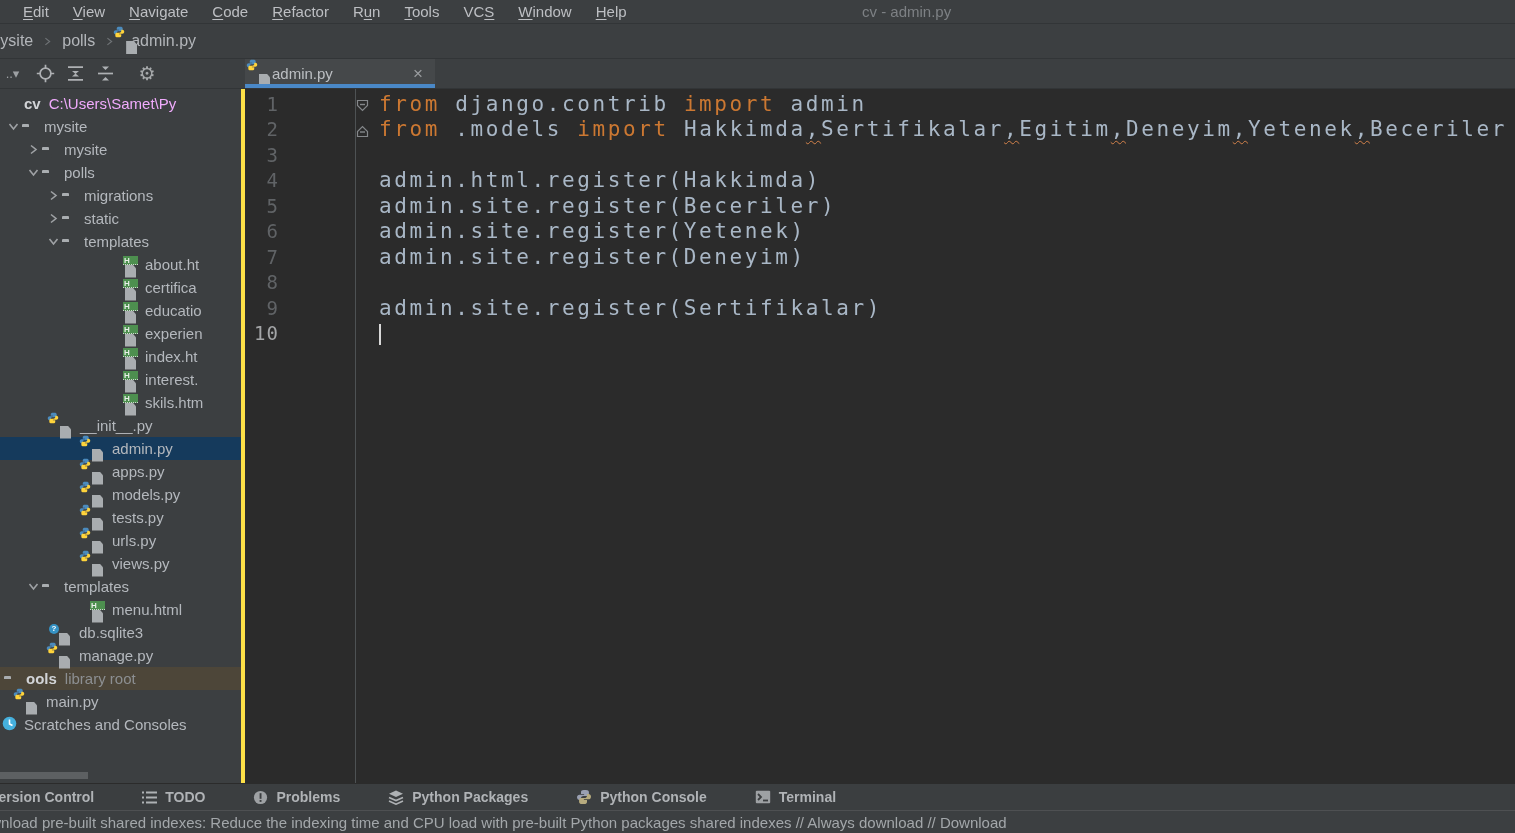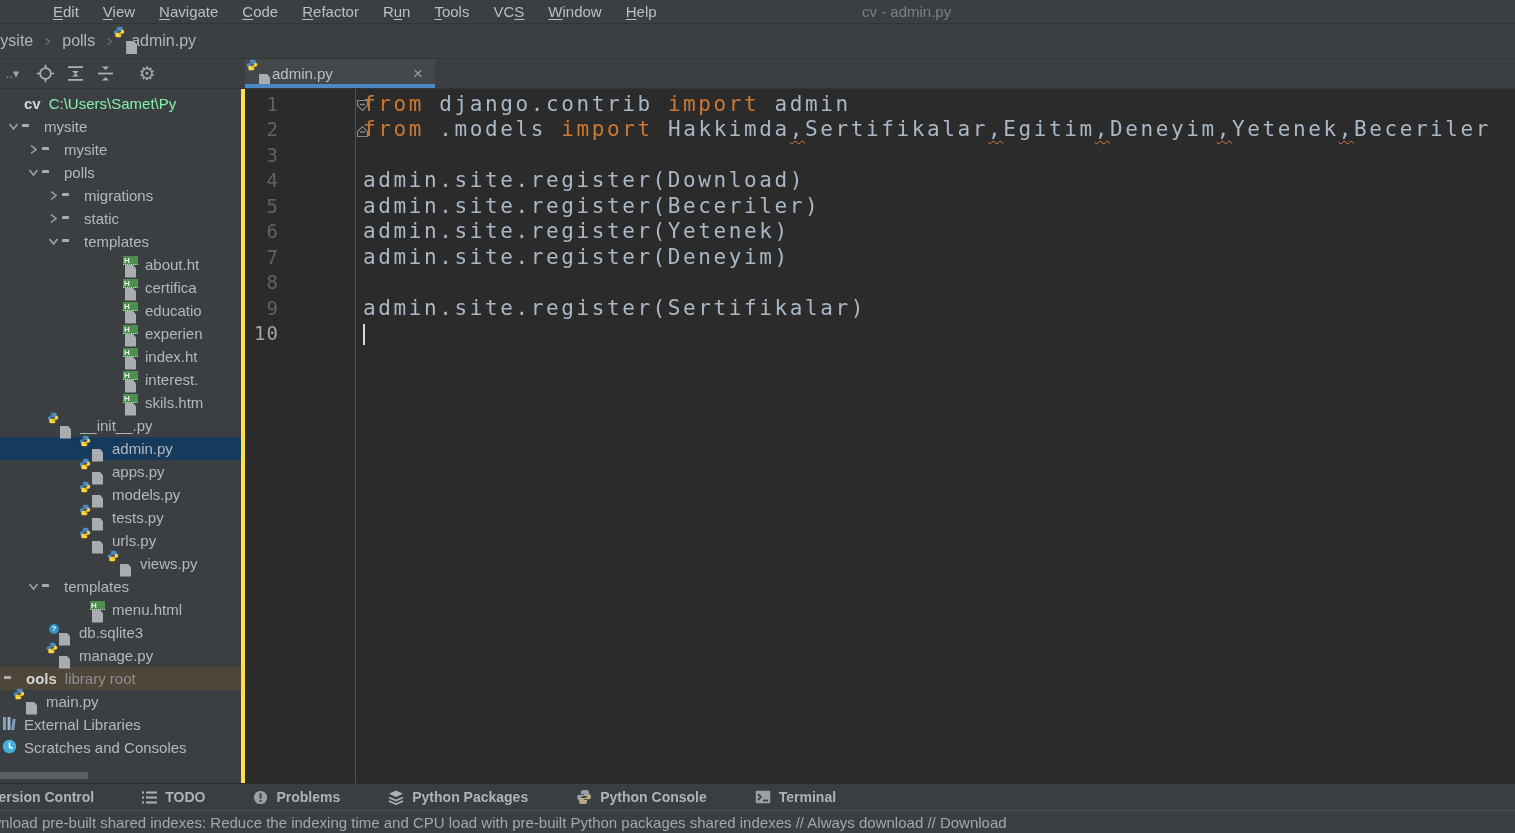--- a/index.html
+++ b/index.html
@@ -41,21 +41,21 @@
   .main { flex:1; display:flex; min-height:0; position:relative; }
 
   
   .ptree { width:245px; flex:none; background:#3c3f41; position:relative; overflow:hidden;
            border-right:4px solid #fde047; padding-top:3px; }
   .trow { height:23px; display:flex; align-items:center; white-space:nowrap; cursor:pointer;
           color:#b4b8bd; font-size:15px; }
   .trow .chev { width:18px; display:flex; align-items:center; justify-content:center; flex:none; }
   .trow .ticon { width:20px; display:flex; align-items:center; flex:none; }
   .trow .tlabel { margin-left:2px; }
-  .trow .tsecondary { margin-left:8px; color:#86efac; }
+  .trow .tsecondary { margin-left:8px; color:#f0abfc; }
   .trow.bold .tlabel { font-weight:bold; color:#d2d4d7; }
   .trow.selected { background:#153A5C; }
   .trow.hl { background:#4D4639; }
   .trow.hl .tsecondary { color:#8c8f92; }
   .tree-hscroll { position:absolute; left:0; bottom:4px; height:7px; width:88px; background:#5d6062; }
 
   
   .i-folder { width:16px; height:12px; background:#a9adb0; border-radius:1px; position:relative; margin-top:2px; }
   .i-folder:before { content:""; position:absolute; top:-3px; left:0; width:7px; height:3px; background:#a9adb0; border-radius:1px 1px 0 0; }
   .i-folder.pkg:after { content:""; position:absolute; left:4px; top:4px; width:6px; height:4px; background:#3c3f41; border-radius:1px; }
@@ -72,21 +72,21 @@
 
   
   .editor { flex:1; background:#2b2b2b; position:relative; overflow:hidden;
             font-family:"DejaVu Sans Mono", monospace; font-size:21px; letter-spacing:2.6px; }
   .gutter-line { position:absolute; left:110px; top:0; bottom:0; width:1px; background:#4e5254; }
   .code-lines { position:relative; padding-top:2px; }
   .cline { height:25.5px; display:flex; align-items:center; position:relative; }
   .cline .ln { width:34px; text-align:right; color:#606366; font-size:19px; letter-spacing:1px; flex:none; }
   .cline .ln.active { color:#a4a6a8; }
   .cline .fold { width:76px; height:100%; position:relative; flex:none; }
-  .cline .codetxt { white-space:pre; padding-left:8px; color:#A9B7C6;text-align:center; }
+  .cline .codetxt { white-space:pre; padding-left:24px; color:#A9B7C6;text-align:center; }
   .tok-kw { color:#CC7832; }
   .tok-d  { color:#A9B7C6; }
   .tok-w  { color:#A9B7C6; text-decoration:underline wavy #d2814a 1px; text-underline-offset:4px; }
   .fold-mark { position:absolute; right:-14px; top:2px; }
   .cursor { display:inline-block; width:2px; height:21px; background:#d8d8d8; vertical-align:middle; }
 
   
   .toolwin { height:27px; background:#3b3e40; border-top:1px solid #2b2b2b; display:flex;
              align-items:center; gap:48px; overflow:hidden; flex:none; }
   .tw-item { display:flex; align-items:center; gap:8px; color:#b0b3b6; font-size:14px;
@@ -97,21 +97,21 @@
   .statusbar { height:23px; background:#3c3f41; border-top:1px solid #4e5052; display:flex;
                align-items:center; overflow:hidden; flex:none; }
   .status-text { color:#a3a7aa; font-size:15px; white-space:nowrap; margin-left:-29px; }
 </style>
 </head>
 <body>
 
 <div class="app">
 
   <div class="menubar">
-    <span id="menu-items" style="display: flex; margin-left: 30px;">
+    <span id="menu-items" style="display: flex;">
         <span class="menu-item"><u>E</u>dit</span>
         <span class="menu-item"><u>V</u>iew</span>
         <span class="menu-item"><u>N</u>avigate</span>
         <span class="menu-item"><u>C</u>ode</span>
         <span class="menu-item"><u>R</u>efactor</span>
         <span class="menu-item">R<u>u</u>n</span>
         <span class="menu-item"><u>T</u>ools</span>
         <span class="menu-item">VC<u>S</u></span>
         <span class="menu-item"><u>W</u>indow</span>
         <span class="menu-item"><u>H</u>elp</span>
@@ -353,21 +353,21 @@
         </div>
         <div class="trow" style="padding-left: 90px;">
           <span class="ticon">
             <span><span class="i-sheet"><span class="sheet"></span><span class="pylogo"><svg width="12" height="12" viewBox="0 0 16 16">
                     <path fill="#4B8BBE" d="M7.9 1C6 1 5 1.9 5 3.1V5h3.1v.7H3.6C2.1 5.7 1 6.7 1 8.3 1 9.9 2.1 11 3.6 11H5V9.3C5 7.9 6.2 7 7.5 7h3.4c1.1 0 2-.9 2-2V3.1C12.9 1.9 11.8 1 9.9 1z"></path>
                     <path fill="#FFD43B" d="M8.1 15c1.9 0 2.9-.9 2.9-2.1V11H7.9v-.7h4.5c1.5 0 2.6-1 2.6-2.6 0-1.6-1.1-2.7-2.6-2.7H11v1.7C11 8.1 9.8 9 8.5 9H5.1c-1.1 0-2 .9-2 2v1.9C3.1 14.1 4.2 15 6.1 15z"></path>
                   </svg></span></span></span>
           </span>
           <span class="tlabel">urls.py</span>
         </div>
-        <div class="trow" style="padding-left: 118px;">
+        <div class="trow" style="padding-left: 90px;">
           <span class="ticon">
             <span><span class="i-sheet"><span class="sheet"></span><span class="pylogo"><svg width="12" height="12" viewBox="0 0 16 16">
                     <path fill="#4B8BBE" d="M7.9 1C6 1 5 1.9 5 3.1V5h3.1v.7H3.6C2.1 5.7 1 6.7 1 8.3 1 9.9 2.1 11 3.6 11H5V9.3C5 7.9 6.2 7 7.5 7h3.4c1.1 0 2-.9 2-2V3.1C12.9 1.9 11.8 1 9.9 1z"></path>
                     <path fill="#FFD43B" d="M8.1 15c1.9 0 2.9-.9 2.9-2.1V11H7.9v-.7h4.5c1.5 0 2.6-1 2.6-2.6 0-1.6-1.1-2.7-2.6-2.7H11v1.7C11 8.1 9.8 9 8.5 9H5.1c-1.1 0-2 .9-2 2v1.9C3.1 14.1 4.2 15 6.1 15z"></path>
                   </svg></span></span></span>
           </span>
           <span class="tlabel">views.py</span>
         </div>
         <div class="trow" style="padding-left: 24px;">
           <span class="chev">
@@ -409,30 +409,20 @@
           <span class="tsecondary">library root</span>
         </div>
         <div class="trow" style="padding-left: 24px; text-align: center;">
           <span class="ticon">
             <span><span class="i-sheet"><span class="sheet"></span><span class="pylogo"><svg width="12" height="12" viewBox="0 0 16 16">
                     <path fill="#4B8BBE" d="M7.9 1C6 1 5 1.9 5 3.1V5h3.1v.7H3.6C2.1 5.7 1 6.7 1 8.3 1 9.9 2.1 11 3.6 11H5V9.3C5 7.9 6.2 7 7.5 7h3.4c1.1 0 2-.9 2-2V3.1C12.9 1.9 11.8 1 9.9 1z"></path>
                     <path fill="#FFD43B" d="M8.1 15c1.9 0 2.9-.9 2.9-2.1V11H7.9v-.7h4.5c1.5 0 2.6-1 2.6-2.6 0-1.6-1.1-2.7-2.6-2.7H11v1.7C11 8.1 9.8 9 8.5 9H5.1c-1.1 0-2 .9-2 2v1.9C3.1 14.1 4.2 15 6.1 15z"></path>
                   </svg></span></span></span>
           </span>
           <span class="tlabel">main.py</span>
-        </div>
-        <div class="trow" style="padding-left: 2px;">
-          <span class="ticon">
-            <span><svg width="14" height="15" viewBox="0 0 14 15">
-                <rect x="1" y="1" width="3" height="13" fill="#7ca0c4"></rect>
-                <rect x="5.5" y="1" width="3" height="13" fill="#9fb6c9"></rect>
-                <rect x="10" y="3" width="3" height="11" fill="#7ca0c4" transform="rotate(8 11.5 8)"></rect>
-              </svg></span>
-          </span>
-          <span class="tlabel">External Libraries</span>
         </div>
         <div class="trow" style="padding-left: 2px;">
           <span class="ticon">
             <span><svg width="15" height="15" viewBox="0 0 15 15">
                 <circle cx="7.5" cy="7.5" r="6.8" fill="#45b0dd"></circle>
                 <path d="M7.5 3.5 V8 L10.5 9.5" fill="none" stroke="#fff" stroke-width="1.6"></path>
               </svg></span>
           </span>
           <span class="tlabel">Scratches and Consoles</span>
         </div>
@@ -461,21 +451,21 @@
             <span class="codetxt"><span class="tok-kw">from</span><span class="tok-d"> .models </span><span class="tok-kw">import</span><span class="tok-d"> Hakkimda</span><span class="tok-w">,</span><span class="tok-d">Sertifikalar</span><span class="tok-w">,</span><span class="tok-d">Egitim</span><span class="tok-w">,</span><span class="tok-d">Deneyim</span><span class="tok-w">,</span><span class="tok-d">Yetenek</span><span class="tok-w">,</span><span class="tok-d">Beceriler</span></span>
           </div>
           <div class="cline">
             <span class="ln">3</span>
             <span class="fold"></span>
             <span class="codetxt"></span>
           </div>
           <div class="cline">
             <span class="ln">4</span>
             <span class="fold"></span>
-            <span class="codetxt"><span class="tok-d">admin.site.register(Download)</span></span>
+            <span class="codetxt"><span class="tok-d">admin.html.register(Hakkimda)</span></span>
           </div>
           <div class="cline">
             <span class="ln">5</span>
             <span class="fold"></span>
             <span class="codetxt"><span class="tok-d">admin.site.register(Beceriler)</span></span>
           </div>
           <div class="cline">
             <span class="ln">6</span>
             <span class="fold"></span>
             <span class="codetxt"><span class="tok-d">admin.site.register(Yetenek)</span></span>

